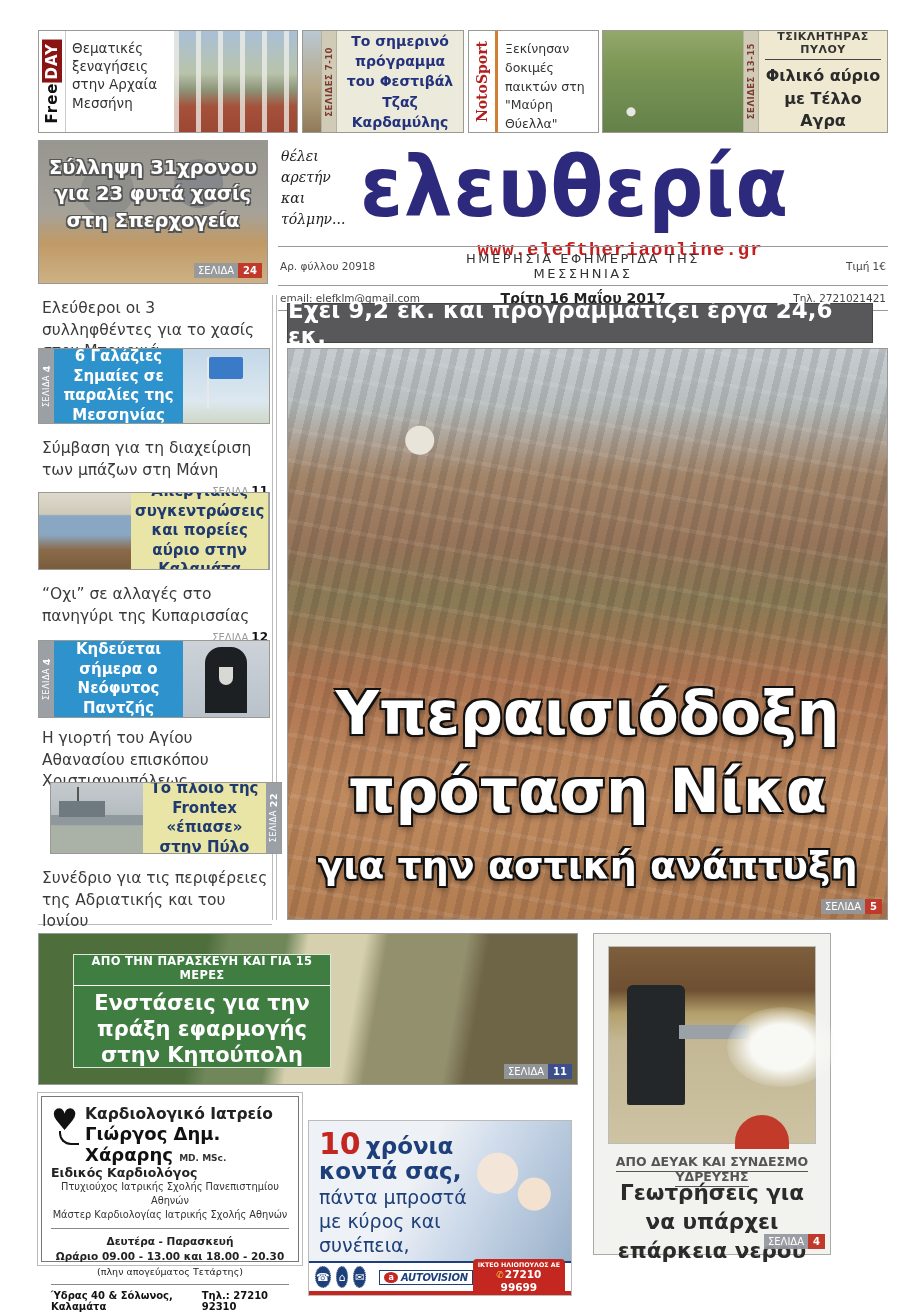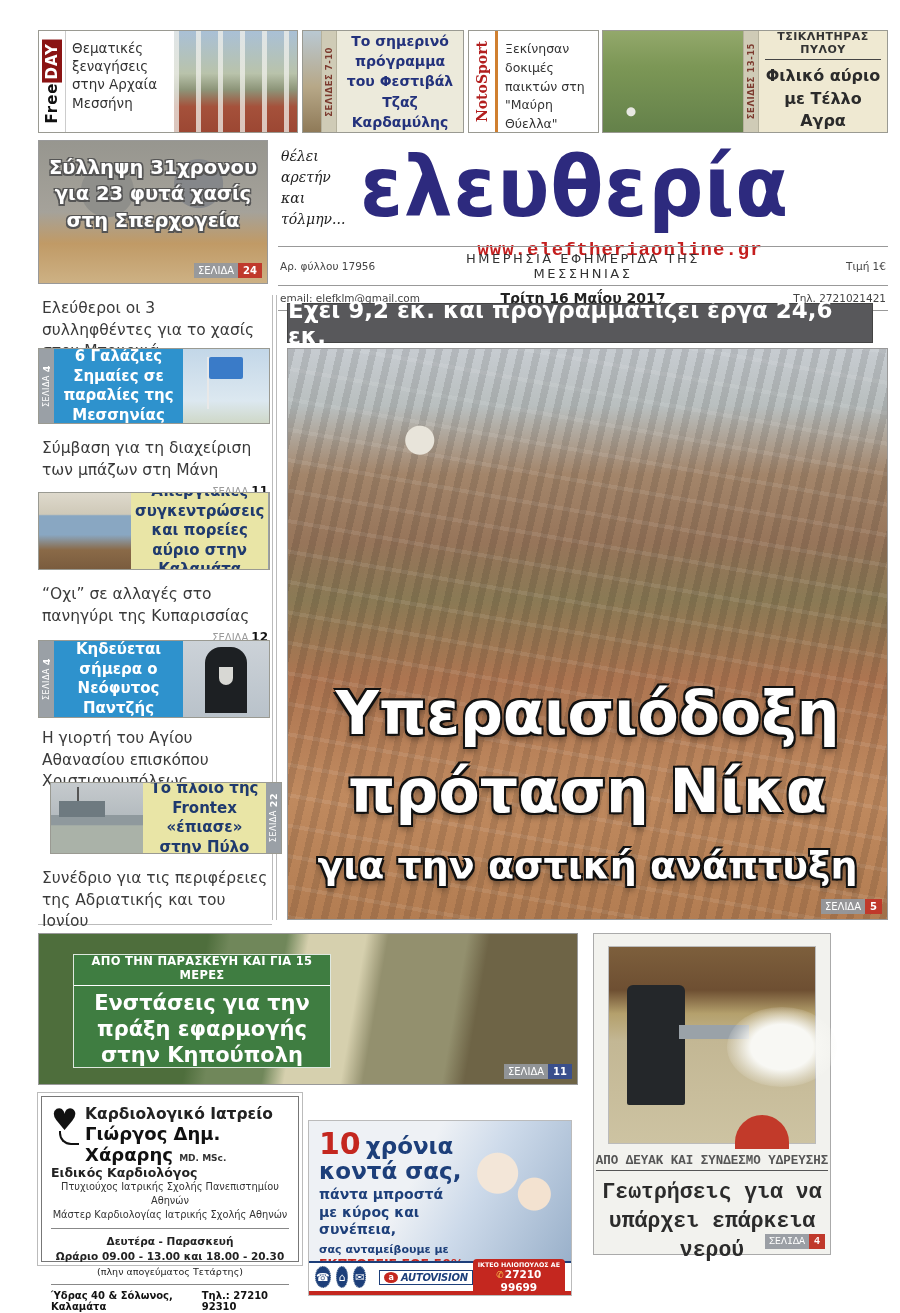--- a/index.html
+++ b/index.html
@@ -160,21 +160,21 @@
 
   
   .auto{border:1px solid #bbb;box-sizing:border-box;background:
       radial-gradient(circle at 72% 30%,#f3e6d8 0 20px,rgba(0,0,0,0) 21px),
       radial-gradient(circle at 86% 42%,#f3e2d0 0 16px,rgba(0,0,0,0) 17px),
       linear-gradient(118deg,#eef1f5 0 38%,#cddaea 58%,#93abc6 100%);position:relative;overflow:hidden;}
   .auto-txt{position:absolute;left:10px;top:8px;width:150px;}
   .auto-big{line-height:1.02;}
   .auto-big .n{color:#c4271f;font-weight:bold;font-size:30px;}
   .auto-big .w{color:#1d3f7a;font-weight:bold;font-size:23px;}
-  .auto-mid{color:#1d3f7a;font-weight:bold;font-size:14px;line-height:1.25;margin-top:3px;}
+  .auto-mid{color:#1d3f7a;font-weight:normal;font-size:19px;line-height:1.25;margin-top:3px;}
   .auto-sm{color:#1d3f7a;font-weight:bold;font-size:11px;margin-top:4px;}
   .auto-red{color:#c4271f;font-weight:bold;font-size:12.5px;line-height:1.3;}
   .auto-blue{color:#1d3f7a;font-weight:bold;font-size:12.5px;line-height:1.3;
       text-shadow:1px 1px 0 #e8b0aa;}
   .auto-bar{position:absolute;left:0;right:0;bottom:0;height:34px;background:#fff;
       border-top:2px solid #1d3f7a;border-bottom:4px solid #c4271f;display:flex;align-items:center;
       padding:0 6px;box-sizing:border-box;}
   .svc{width:20px;height:20px;border-radius:50%;background:#1d3f7a;color:#fff;font-size:11px;
       display:flex;align-items:center;justify-content:center;margin-right:5px;border:1.5px dotted #9ab;}
   .av-logo{display:flex;align-items:center;border:1px solid #1d3f7a;background:#fff;
@@ -241,21 +241,21 @@
     <div>θέλει</div>
     <div>αρετήν</div>
     <div>και τόλμην...</div>
   </div>
 
   <div class="abs logo" style="left:360px;top:146px;">ελευθερία</div>
   <div class="abs site" style="left:360px;top:239px;width:520px;">www.eleftheriaonline.gr</div>
 
   <div class="abs" style="left:278px;top:246px;width:610px;">
     <div class="mast-row">
-      <span class="l">Αρ. φύλλου 17956</span>
+      <span class="l">Αρ. φύλλου 20918</span>
       <span class="c mast-sub">ΗΜΕΡΗΣΙΑ ΕΦΗΜΕΡΙΔΑ ΤΗΣ ΜΕΣΣΗΝΙΑΣ</span>
       <span class="r">Τιμή 1€</span>
     </div>
     <div class="mast-row mast-bottom">
       <span class="l">email: elefklm@gmail.com</span>
       <span class="c mast-date">Τρίτη 16 Μαΐου 2017</span>
       <span class="r">Τηλ. 2721021421</span>
     </div>
   </div>
 
@@ -352,21 +352,21 @@
     <div class="green-box">
       <div class="green-kicker">ΑΠΟ ΤΗΝ ΠΑΡΑΣΚΕΥΗ ΚΑΙ ΓΙΑ 15 ΜΕΡΕΣ</div>
       <div class="green-head">Ενστάσεις για την πράξη εφαρμογής στην Κηπούπολη</div>
     </div>
     <div class="page-tag navy">
       <span class="lbl">ΣΕΛΙΔΑ</span>
         <span class="num">11</span>
     </div>
   </div>
 
-  <div class="abs water-box" style="left:593px;top:933px;width:238px;height:322px;font-family:Liberation Mono, monospace;">
+  <div class="abs water-box" style="left:593px;top:933px;width:238px;height:322px;">
     <div class="water-photo">
       <div class="pump"></div>
       <div class="pump-arm"></div>
       <div class="splash"></div>
       <div class="reel"></div>
     </div>
     <div class="water-kicker"><span>ΑΠΟ ΔΕΥΑΚ ΚΑΙ ΣΥΝΔΕΣΜΟ ΥΔΡΕΥΣΗΣ</span></div>
     <div class="water-head">Γεωτρήσεις για να υπάρχει επάρκεια νερού</div>
     <div class="page-tag">
       <span class="lbl">ΣΕΛΙΔΑ</span>

